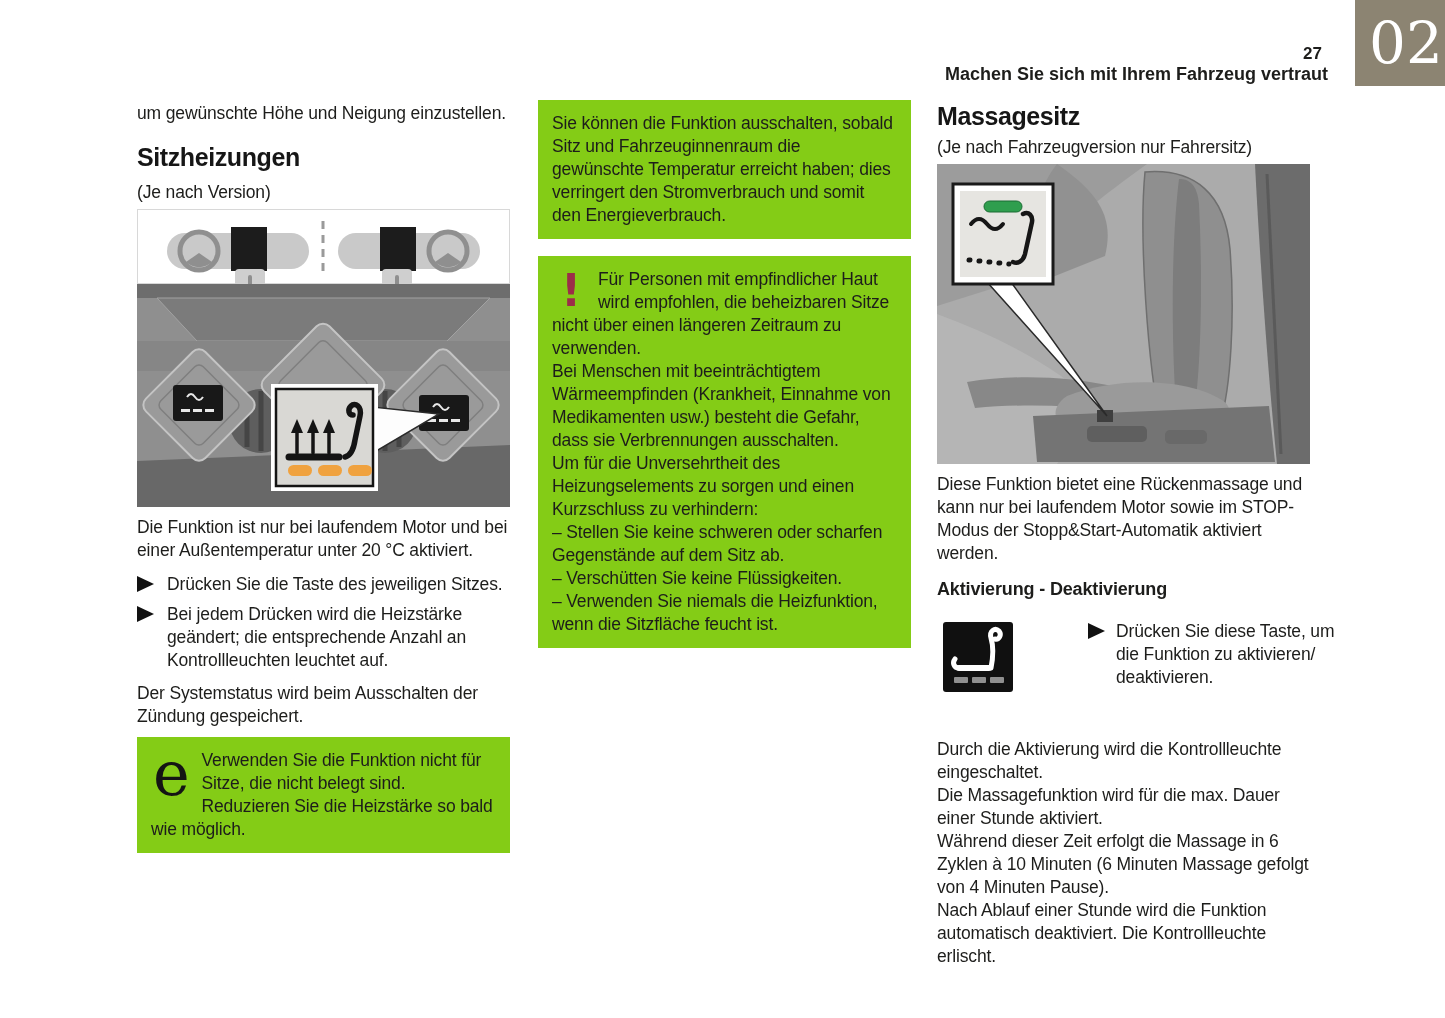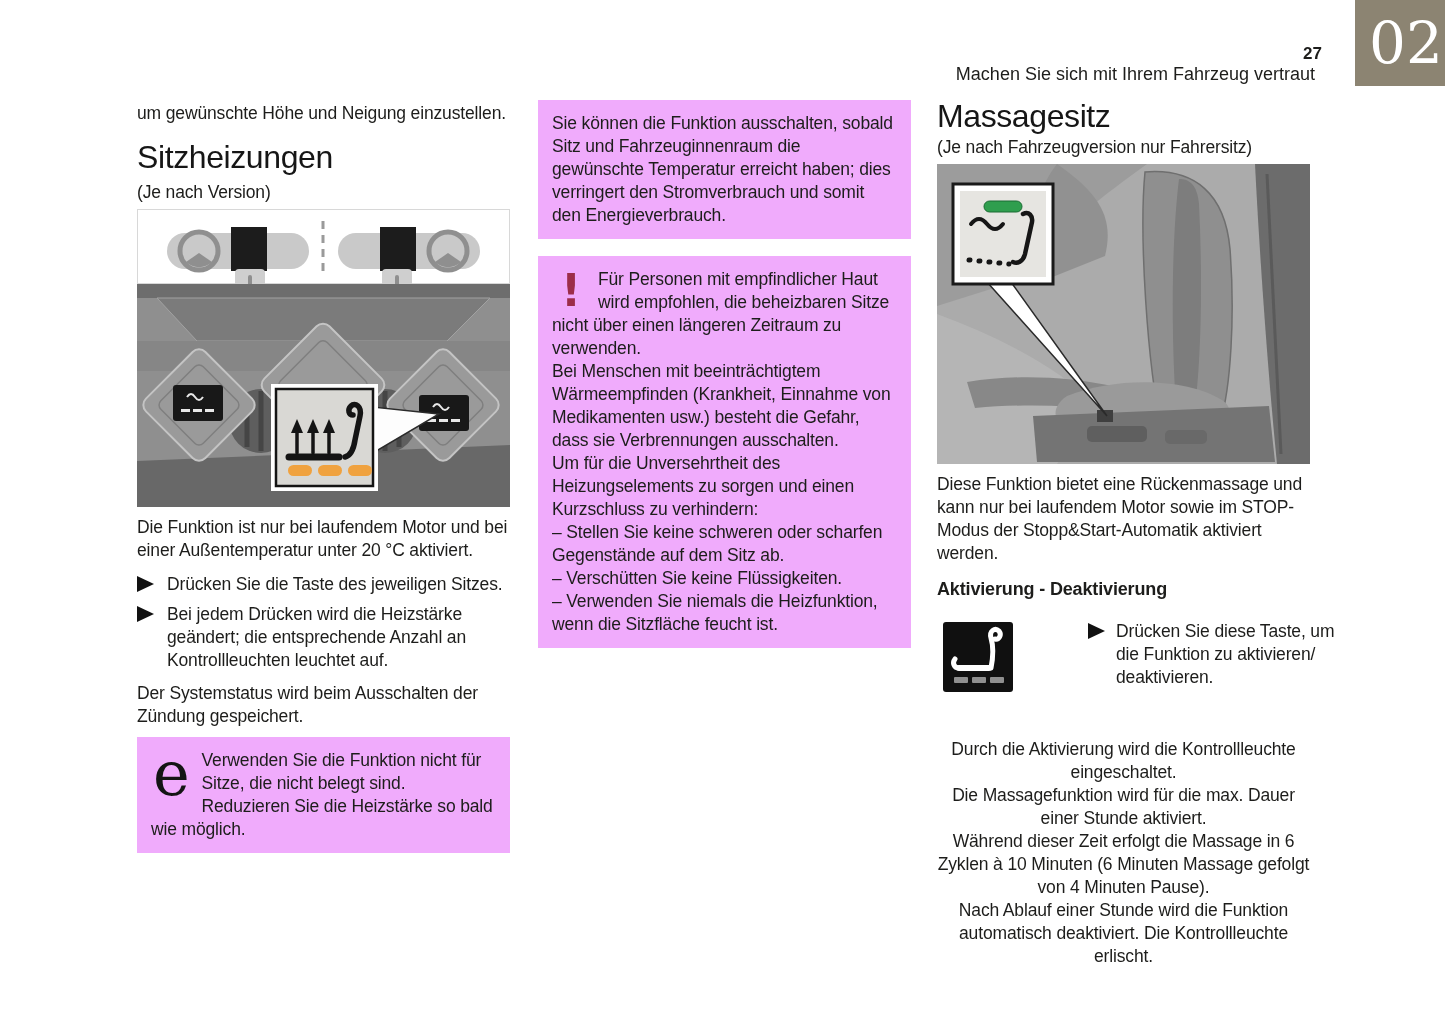--- a/index.html
+++ b/index.html
@@ -5,55 +5,55 @@
   html,body{margin:0;padding:0;background:#e9e9e9;}
   .page{position:relative;width:1445px;height:1018px;background:#ffffff;overflow:hidden;
         font-family:"Liberation Sans",sans-serif;color:#1d1d1b;}
   .body-text{font-size:17.5px;line-height:23px;letter-spacing:-0.15px;}
 
   
   .chapter-badge{position:absolute;left:1343px;top:0;width:102px;height:86px;background:#8c8472;
                  display:flex;align-items:center;justify-content:center;
                  font-family:"DejaVu Serif","Liberation Serif",serif;font-size:58px;color:#ffffff;margin-left:12px;}
   .page-number{position:absolute;top:44px;right:123px;font-size:17px;font-weight:bold;text-align:right;}
-  .header-title{position:absolute;top:64px;right:130px;font-size:18px;font-weight:normal;text-align:right;}
+  .header-title{position:absolute;top:64px;right:117px;font-size:18px;font-weight:bold;text-align:right;}
 
   
   .col{position:absolute;top:100px;width:373px;}
   .col1{left:137px;} .col2{left:538px;} .col3{left:937px;}
 
-  h1.section{margin:16px 0 0 0;font-size:32px;line-height:33px;font-weight:normal;letter-spacing:-0.4px;color:#161616;}
+  h1.section{margin:16px 0 0 0;font-size:25px;line-height:33px;font-weight:bold;letter-spacing:-0.4px;color:#161616;}
   .version-note{margin-top:7px;font-size:17.5px;line-height:22px;}
   p.para{margin:10px 0 0 0;}
 
   .figure{margin-top:6px;display:block;}
 
   
   .bullet-list{margin-top:11px;}
   .bullet{position:relative;padding-left:30px;margin-top:7px;}
   .tri{position:absolute;left:0;top:3px;width:0;height:0;
        border-left:17px solid #111;border-top:8px solid transparent;border-bottom:8px solid transparent;}
 
   
-  .beige{background:#f0abfc;padding:12px 14px;}
+  .beige{background:#84cc16;padding:12px 14px;}
   .note-box{margin-top:9px;}
   .info-e{float:left;font-family:"DejaVu Serif","Liberation Serif",serif;font-size:62px;line-height:46px;
           margin:2px 12px 0 2px;color:#141414;}
   .warn-mark{float:left;width:34px;text-align:center;font-size:44px;line-height:42px;font-weight:bold;
              color:#9c2d49;margin:2px 10px 0 2px;font-family:"DejaVu Sans",sans-serif;}
   .blk{display:block;}
   .tipbox{margin-top:0;}
   .warnbox{margin-top:17px;}
 
   
   .activation-sub{margin-top:13px;font-size:18px;font-weight:bold;}
   .button-row{position:relative;margin-top:19px;height:96px;}
   .massage-btn{position:absolute;left:6px;top:2px;}
   .button-row .bullet{position:absolute;left:151px;top:0;width:222px;padding-left:28px;margin:0;}
-  .stack p{margin:0;text-align:center;}
+  .stack p{margin:0;}
 </style>
 </head>
 <body>
 
 <div class="page">
 
   <div class="chapter-badge">
     <span>02</span>
   </div>
   <div class="page-number">27</div>

